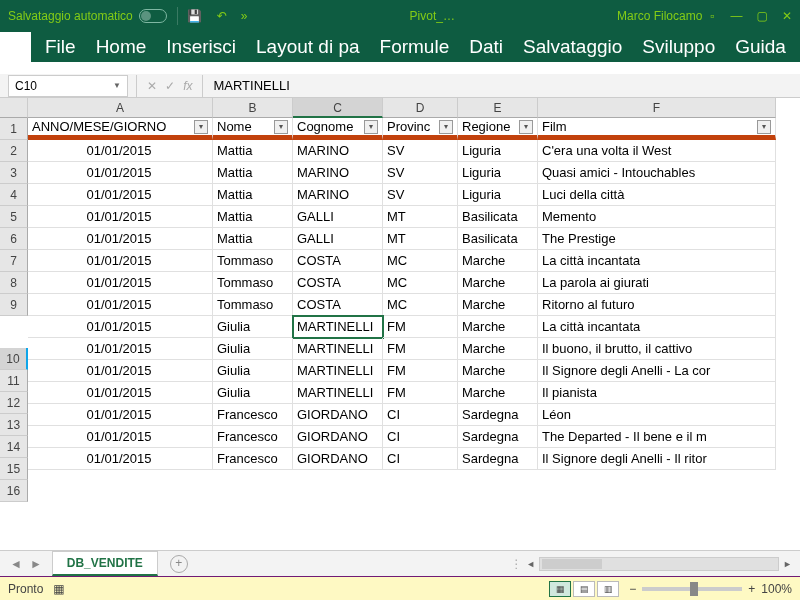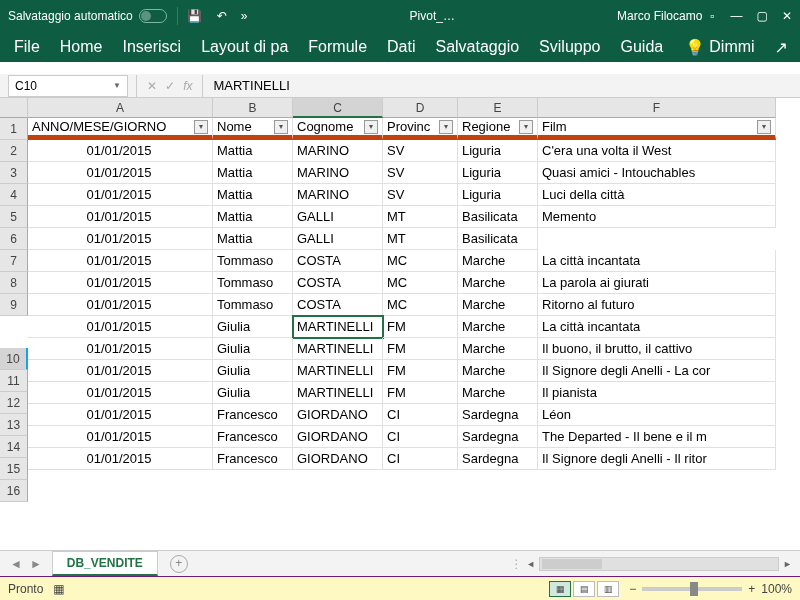--- a/index.html
+++ b/index.html
@@ -1,28 +1,28 @@
 <!DOCTYPE html>
 <html><head>
 <meta charset="utf-8">
 <style>
 * { box-sizing: border-box; margin: 0; padding: 0; font-family: 'Segoe UI', sans-serif; }
 body { width: 800px; height: 600px; background: #fff; overflow: hidden; display: flex; flex-direction: column; }
-.titlebar { background: #0e5c41; height: 32px; display: flex; align-items: center; padding: 0 8px; color: #ffffff; font-size: 12px; }
+.titlebar { background: #0e5c41; height: 32px; display: flex; align-items: center; padding: 0 8px; color: #84cc16; font-size: 12px; }
 .titlebar .autosave { display: flex; align-items: center; gap: 6px; }
 .toggle { width: 28px; height: 14px; border: 1px solid #7fb8a3; border-radius: 8px; position: relative; }
 .toggle::after { content: ''; position: absolute; width: 10px; height: 10px; border-radius: 50%; background: #5a937f; top: 1px; left: 1px; }
 .titlebar .sep { width: 1px; height: 18px; background: #3a7a63; margin: 0 10px; }
 .qat { display: flex; gap: 14px; align-items: center; }
 .qat span { cursor: pointer; }
 .titlebar .doc { flex: 1; text-align: center; }
 .titlebar .user { margin-right: 8px; }
 .winbtns { display: flex; gap: 14px; }
 .winbtns span { cursor: pointer; }
-.ribbon { background: #0e5c41; height: 30px; display: flex; align-items: center; padding: 0 4px; color: #fff; font-size: 16px; }
+.ribbon { background: #0e5c41; height: 30px; display: flex; align-items: center; padding: 0 4px; color: #fff; font-size: 19px; margin-left: 31px; }
 .ribbon .tab { padding: 6px 10px; cursor: pointer; white-space: nowrap; }
 .ribbon .tellme { display: flex; align-items: center; gap: 4px; margin-left: auto; margin-right: 12px; }
 .ribbon .share { cursor: pointer; padding: 0 8px; }
 .fx-bar { display: flex; align-items: center; height: 24px; background: #f3f3f3; border-bottom: 1px solid #ccc; margin-top: 12px; }
 .namebox { width: 120px; height: 22px; border: 1px solid #ccc; background: #fff; display: flex; align-items: center; padding: 0 6px; font-size: 12px; margin: 0 8px; gap: 48px; }
 .namebox .dd { margin-left: auto; font-size: 8px; color: #666; }
 .fxbtns { display: flex; gap: 8px; padding: 0 10px; color: #aaa; font-size: 12px; border-left: 1px solid #ccc; border-right: 1px solid #ccc; align-items: center; height: 22px; }
 .fxbtns .fx { font-style: italic; }
 .fxinput { flex: 1; padding: 0 10px; font-size: 13px; height: 22px; display: flex; align-items: center; }
 .corner { width: 28px; height: 20px; background: #e6e6e6; border-right: 1px solid #ccc; border-bottom: 1px solid #aaa; }
@@ -201,20 +201,21 @@
         <div class="cell colD">MT</div>
         <div class="cell colE">Basilicata</div>
         <div class="cell colF">Memento</div>
       </div>
       <div class="row">
         <div class="cell colA date">01/01/2015</div>
         <div class="cell colB">Mattia</div>
         <div class="cell colC">GALLI</div>
         <div class="cell colD">MT</div>
         <div class="cell colE">Basilicata</div>
+        <div class="cell colF">The Prestige</div>
       </div>
       <div class="row">
         <div class="cell colA date">01/01/2015</div>
         <div class="cell colB">Tommaso</div>
         <div class="cell colC">COSTA</div>
         <div class="cell colD">MC</div>
         <div class="cell colE">Marche</div>
         <div class="cell colF">La città incantata</div>
       </div>
       <div class="row">

